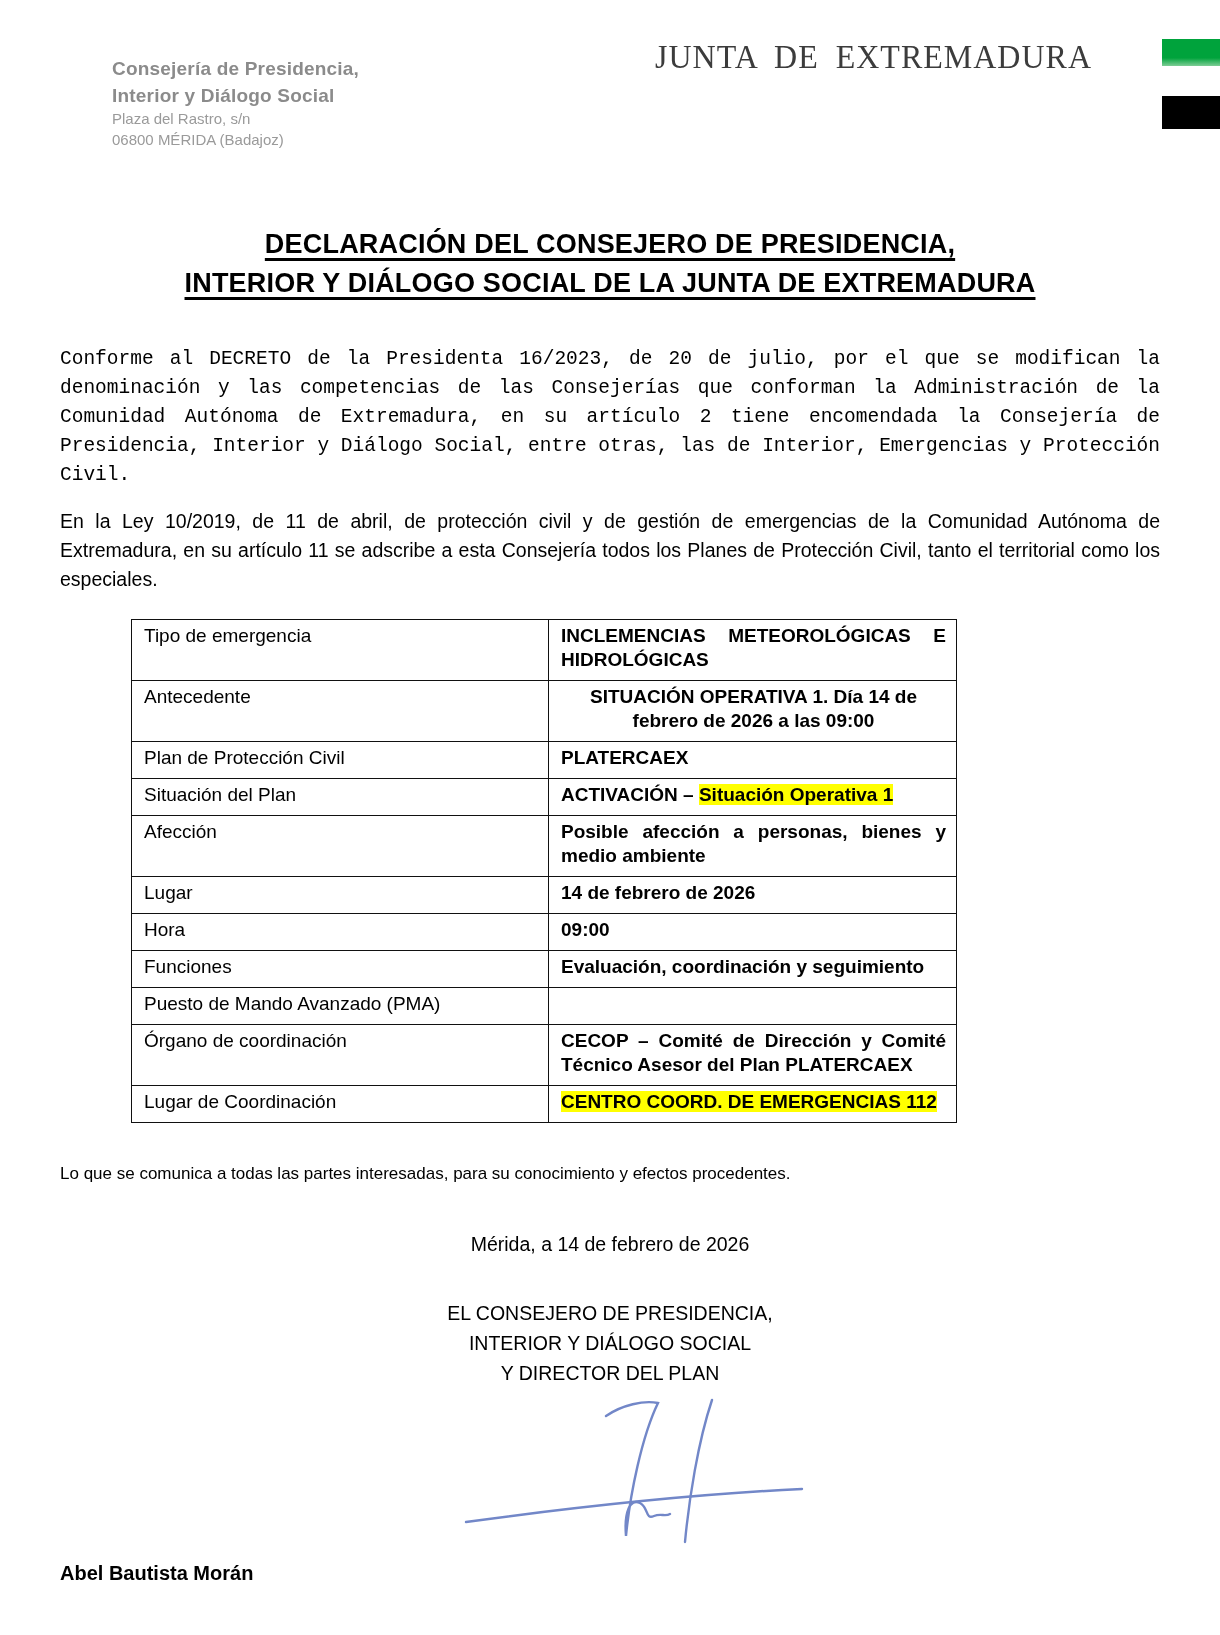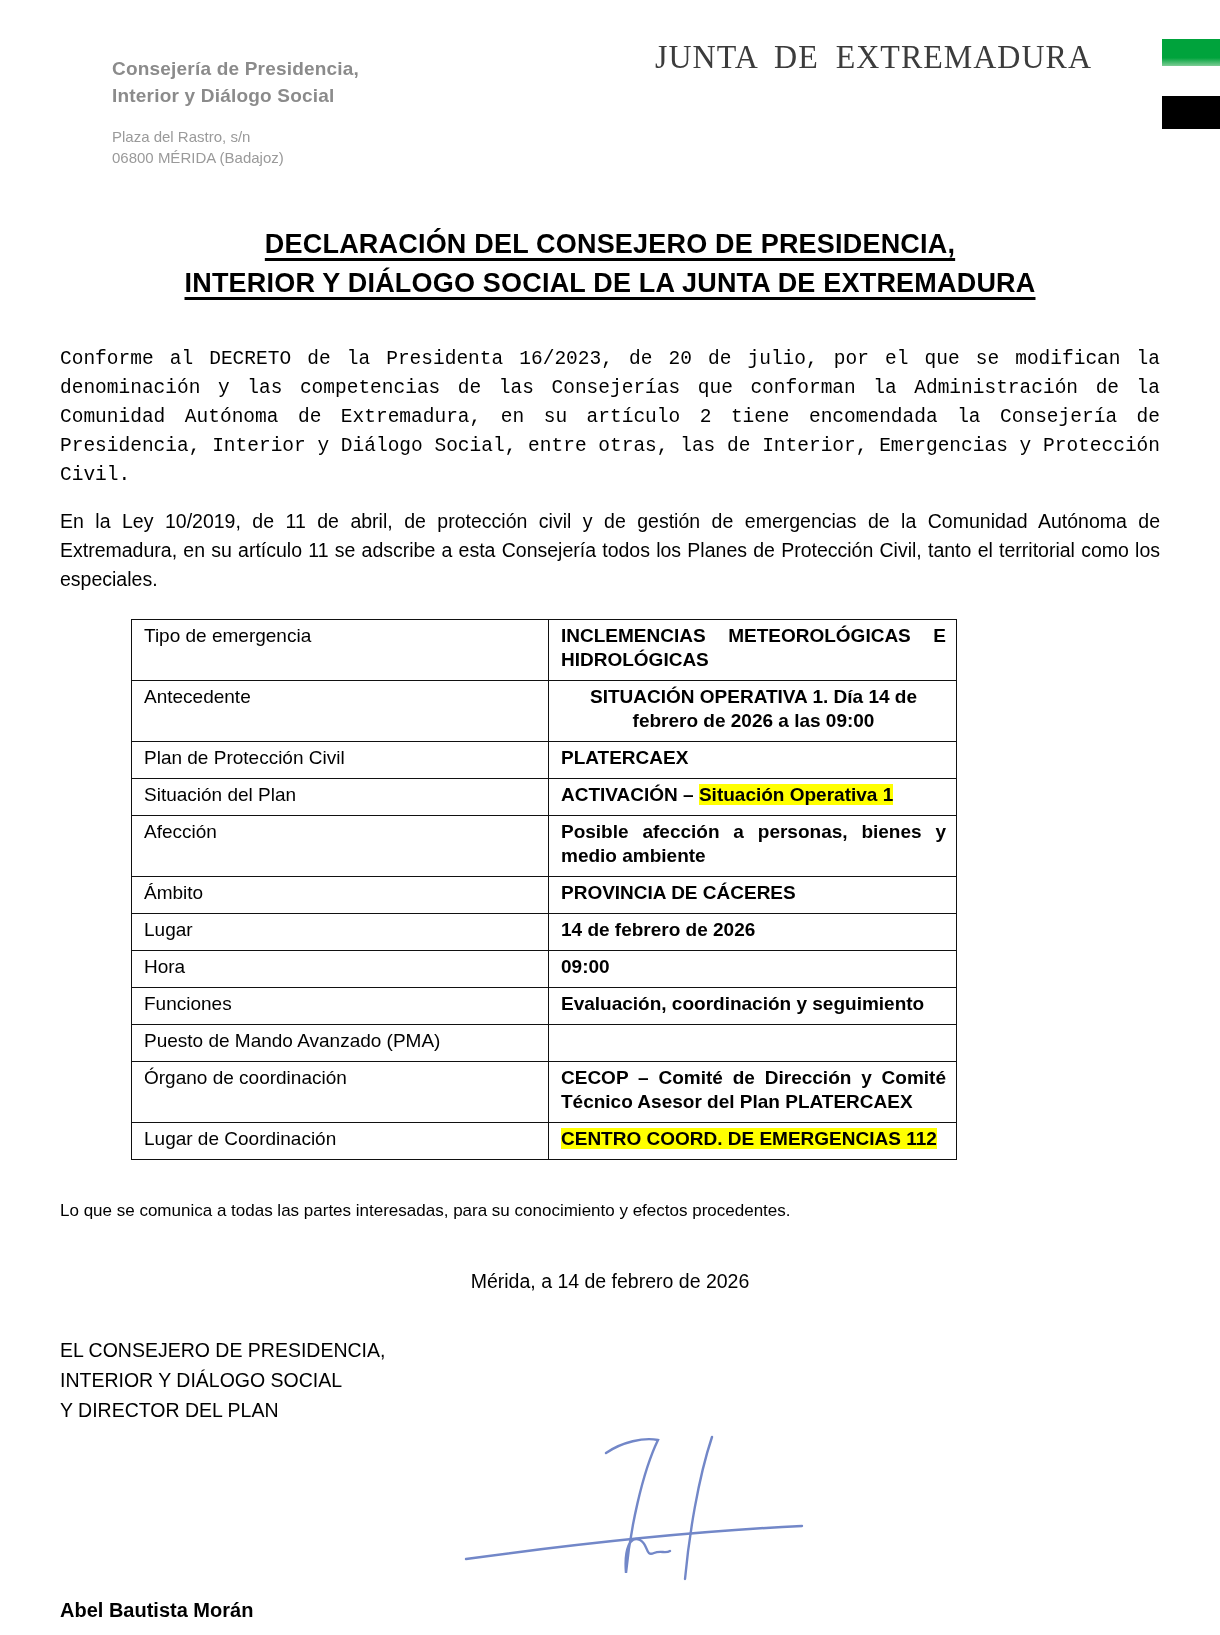--- a/index.html
+++ b/index.html
@@ -14,21 +14,21 @@
     box-sizing:border-box;
     padding:0 60px;
   }
   
   .dept{
     position:absolute;left:112px;top:55px;
     font-size:19px;line-height:27px;font-weight:bold;color:#8b8b8b;
     letter-spacing:.2px;
   }
   .addr{
-    position:absolute;left:112px;top:126px;
+    position:absolute;left:112px;top:108px;
     font-size:15px;line-height:21px;color:#9a9a9a;
   }
   .logo-text{
     position:absolute;right:128px;top:38px;
     font-family:"Liberation Serif","DejaVu Serif",serif;
     font-size:32px;color:#3c3c3c;
     letter-spacing:1px;word-spacing:8px;
     transform:scaleY(1.04);transform-origin:top right;
     white-space:nowrap;
   }
@@ -72,21 +72,21 @@
     line-height:24px;
   }
   td.lbl{font-weight:normal;}
   td.val{font-weight:bold;padding-left:10px;}
   td.val.justify{text-align:justify;}
   td.val.center{text-align:center;}
   .hl{background:#ffff00;text-align:right;}
   
   .closing{margin:36px 0 0 0;font-size:17px;line-height:29px;text-align:left;}
   .place-date{margin:45px 0 0 0;text-align:center;font-size:19.5px;}
-  .signer{margin:42px 0 0 0;text-align:left;font-size:19.5px;line-height:30px;}
+  .signer{margin:42px 0 0 0;text-align:center;font-size:19.5px;line-height:30px;}
   .signature-wrap{margin:8px 0 0 48px;text-align:center;height:148px;}
   .signer-name{margin:18px 0 0 0;text-align:left;font-size:20px;font-weight:bold;}
 </style>
 </head>
 <body>
 
 <div class="page">
 
   <div class="dept">
     <div>Consejería de Presidencia,</div>
@@ -131,24 +131,20 @@
       </tr>
       <tr>
         <td class="lbl">Situación del Plan</td>
         <td class="val"><span>ACTIVACIÓN – </span><span class="hl">Situación Operativa 1</span></td>
       </tr>
       <tr>
         <td class="lbl">Afección</td>
         <td class="val justify">Posible afección a personas, bienes y medio ambiente</td>
       </tr>
       <tr>
-        <td class="lbl">Ámbito</td>
-        <td class="val">PROVINCIA DE CÁCERES</td>
-      </tr>
-      <tr>
         <td class="lbl">Lugar</td>
         <td class="val">14 de febrero de 2026</td>
       </tr>
       <tr>
         <td class="lbl">Hora</td>
         <td class="val">09:00</td>
       </tr>
       <tr>
         <td class="lbl">Funciones</td>
         <td class="val justify">Evaluación, coordinación y seguimiento</td>

